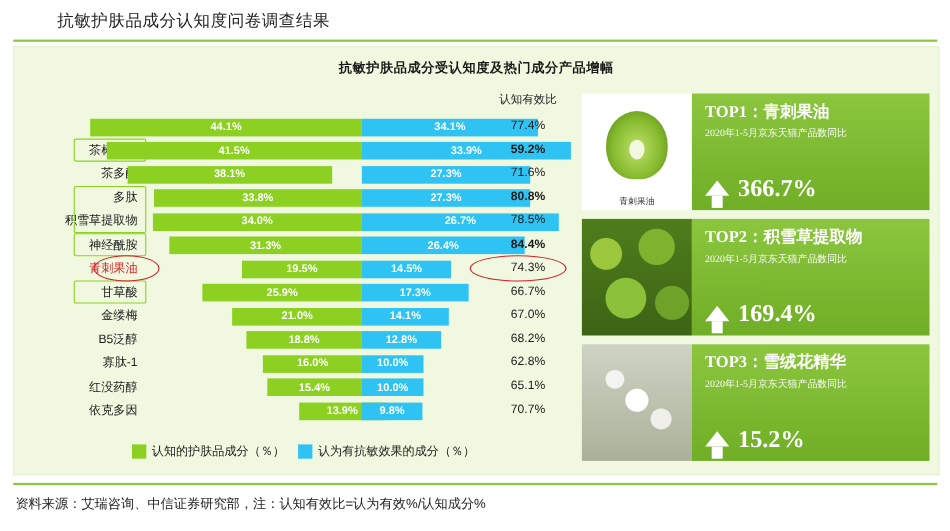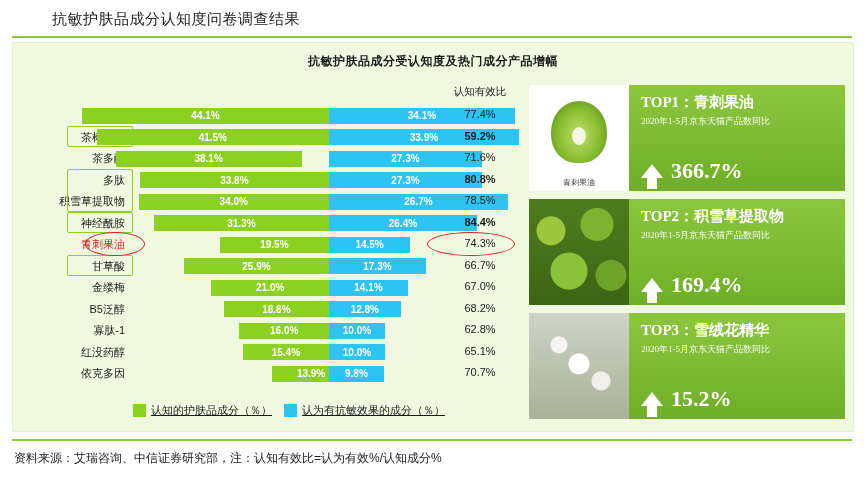--- a/index.html
+++ b/index.html
@@ -71,23 +71,23 @@
     pointer-events:none;
   }
   .ellipse{
     position:absolute;
     border:1.7px solid #d2232a;
     border-radius:50%;
     pointer-events:none;
   }
   
   .legend{
-    position:absolute;left:104px;top:318px;
+    position:absolute;left:91px;top:318px;
     display:flex;align-items:center;gap:12px;
-    font-size:11px;color:#1a1a1a;text-decoration:underline;
+    font-size:11px;color:#1a1a1a;
   }
   .legend .item{display:flex;align-items:center;gap:5px;}
   .sw{width:13px;height:13px;display:inline-block;}
   .sw.green{background:#8cd122;}
   .sw.blue{background:#2ec3f2;}
   
   .cards{
     position:absolute;left:516px;top:42px;width:316px;height:336px;
   }
   .card{
@@ -170,21 +170,21 @@
 <div class="panel">
   <div class="panel-title">抗敏护肤品成分受认知度及热门成分产品增幅</div>
 
   <div class="chart">
     <div class="chart-head">认知有效比</div>
     <div class="rows" id="rows">
         <div class="row">
           <div class="label">洋甘菊</div>
           <div class="bars">
             <div class="bar green" style="width: 246.96px; left: -50.96px;">44.1%</div>
-            <div class="bar blue" style="width: 186px; left: 196px;">34.1%</div>
+            <div class="bar blue" style="width: 160px; left: 196px;">34.1%</div>
           </div>
           <div class="eff">77.4%</div>
         </div>
         <div class="row">
           <div class="label">茶树精油</div>
           <div class="bars">
             <div class="bar green" style="width: 232.4px; left: -36.4px;">41.5%</div>
             <div class="bar blue" style="width: 189.84px; left: 196px;">33.9%</div>
           </div>
           <div class="eff bold">59.2%</div>

